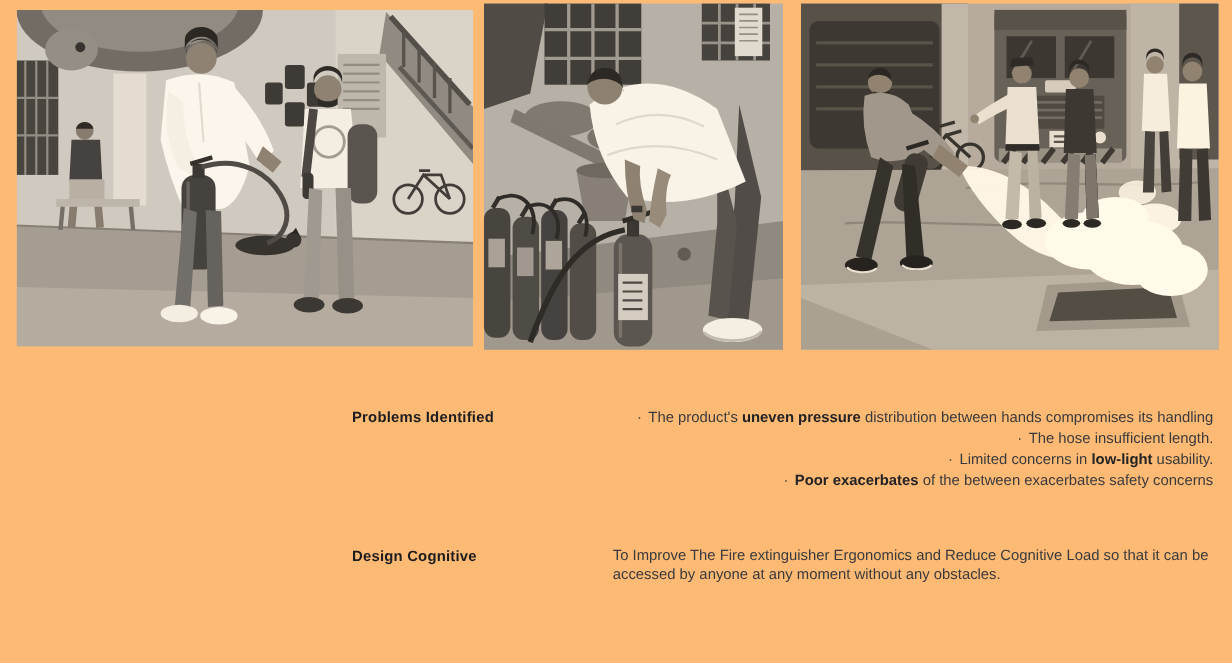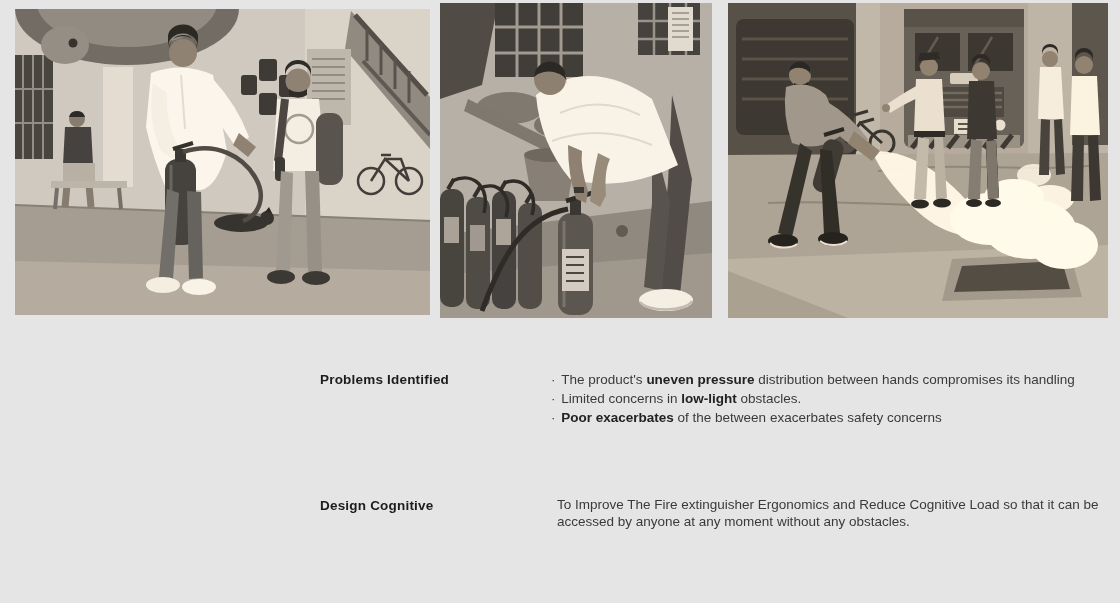--- a/index.html
+++ b/index.html
@@ -1,37 +1,37 @@
 <!DOCTYPE html>
 <html><head>
 <meta charset="utf-8">
 <style>
   html,body{margin:0;padding:0;background:#ffffff;}
   .page{
-    position:relative;width:1120px;height:603px;background:#e5e5e5;overflow:hidden;
+    position:relative;width:1120px;height:603px;background:#fdba74;overflow:hidden;
     font-family:"Liberation Sans", sans-serif;
   }
   
   .photo{position:absolute;margin:0;padding:0;overflow:hidden;filter:sepia(.12) contrast(1.02);}
   .photo svg{display:block;width:100%;height:100%;}
   .photo1{left:15px;top:9px;width:415px;height:306px;}
   .photo2{left:440px;top:3px;width:272px;height:315px;}
   .photo3{left:728px;top:3px;width:380px;height:315px;filter:sepia(.22) contrast(1.02);}
   
   .label{
     position:absolute;left:320px;margin:0;
     font-size:13.5px;font-weight:bold;color:#1c1c1e;letter-spacing:.2px;
   }
   .problems-label{top:372px;}
   .challenge-label{top:498px;}
   .bullets{
     position:absolute;left:551px;top:370px;width:552px;
     font-size:13.5px;color:#3a3a3c;line-height:19px;
   }
-  .bullet-line{white-space:normal;}
+  .bullet-line{white-space:normal;text-align:right;}
   .bullet-line .dot{margin-right:2px;}
   .bullets .b, .body-text .b{font-weight:bold;color:#222224;}
   .body-text{
     position:absolute;left:557px;top:496px;width:545px;margin:0;
     font-size:13.5px;color:#3a3a3c;line-height:17px;
   }
 </style>
 </head>
 <body>
 
@@ -299,20 +299,21 @@
         <path d="M344,73 L369,73 L372,132 L342,132 Z" fill="#e8e5e0"></path>
         <path d="M345,132 L343,198 L355,198 L356,133 Z" fill="#3f3b37"></path>
         <path d="M360,133 L362,198 L373,197 L370,132 Z" fill="#3a3632"></path>
       </g>
     </svg>
   </figure>
 
   <h3 class="label problems-label">Problems Identified</h3>
   <div class="bullets">
       <div class="bullet-line"><span class="dot">· </span><span>The product's </span><span class="b">uneven pressure</span><span> distribution between hands compromises its handling</span></div>
-      <div class="bullet-line"><span class="dot">· </span><span>Limited concerns in </span><span class="b">low-light</span><span> obstacles.</span></div>
+      <div class="bullet-line"><span class="dot">· </span><span>The hose insufficient length.</span></div>
+      <div class="bullet-line"><span class="dot">· </span><span>Limited concerns in </span><span class="b">low-light</span><span> usability.</span></div>
       <div class="bullet-line"><span class="dot">· </span><span class="b">Poor exacerbates</span><span> of the between exacerbates safety concerns</span></div>
     </div>
 
   <h3 class="label challenge-label">Design Cognitive</h3>
   <p class="body-text">To Improve The Fire extinguisher Ergonomics and Reduce Cognitive Load so that it can be accessed by anyone at any moment without any obstacles.</p>
 
 </div>
 
 </body></html>

